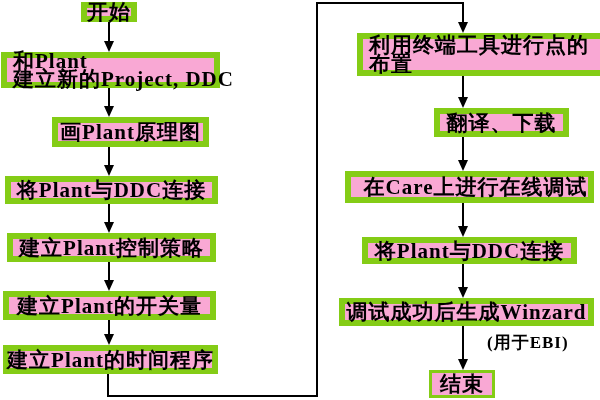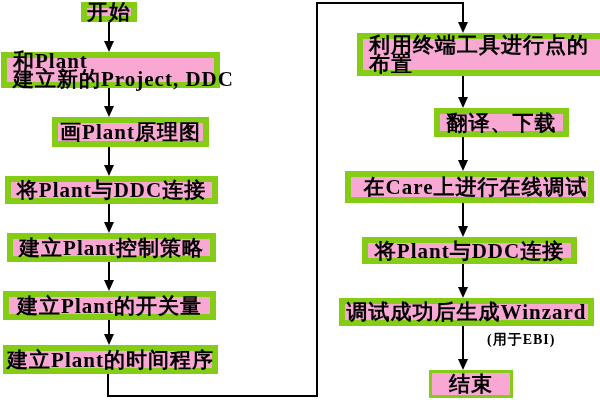--- a/index.html
+++ b/index.html
@@ -42,21 +42,21 @@
     flex-direction: column;
     align-items: flex-start;
     justify-content: center;
     padding-left: 6px;
   }
   .node.thick {
     border-width: 3px;
   }
   .floating-note {
     position: absolute;
-    font-size: 14px;
+    font-size: 17px;
     letter-spacing: 1px;
     white-space: nowrap;
   }
 </style>
 </head>
 <body>
 
 <div class="stage">
 
   <svg class="wires" viewBox="0 0 600 400" xmlns="http://www.w3.org/2000/svg">
@@ -162,17 +162,17 @@
   </div>
 
   <div class="node" style="left:339px; top:298px; width:255px; height:28px;">
     <span>调试成功后生成Winzard</span>
   </div>
 
   <div class="floating-note" style="left:487px; top:331px;">
     <span>(用于EBI)</span>
   </div>
 
-  <div class="node thick" style="left:429px; top:370px; width:84px; height:28px;justify-content:center;">
+  <div class="node thick" style="left:429px; top:370px; width:66px; height:28px;justify-content:center;">
     <span>结束</span>
   </div>
 
 </div>
 
 </body></html>

